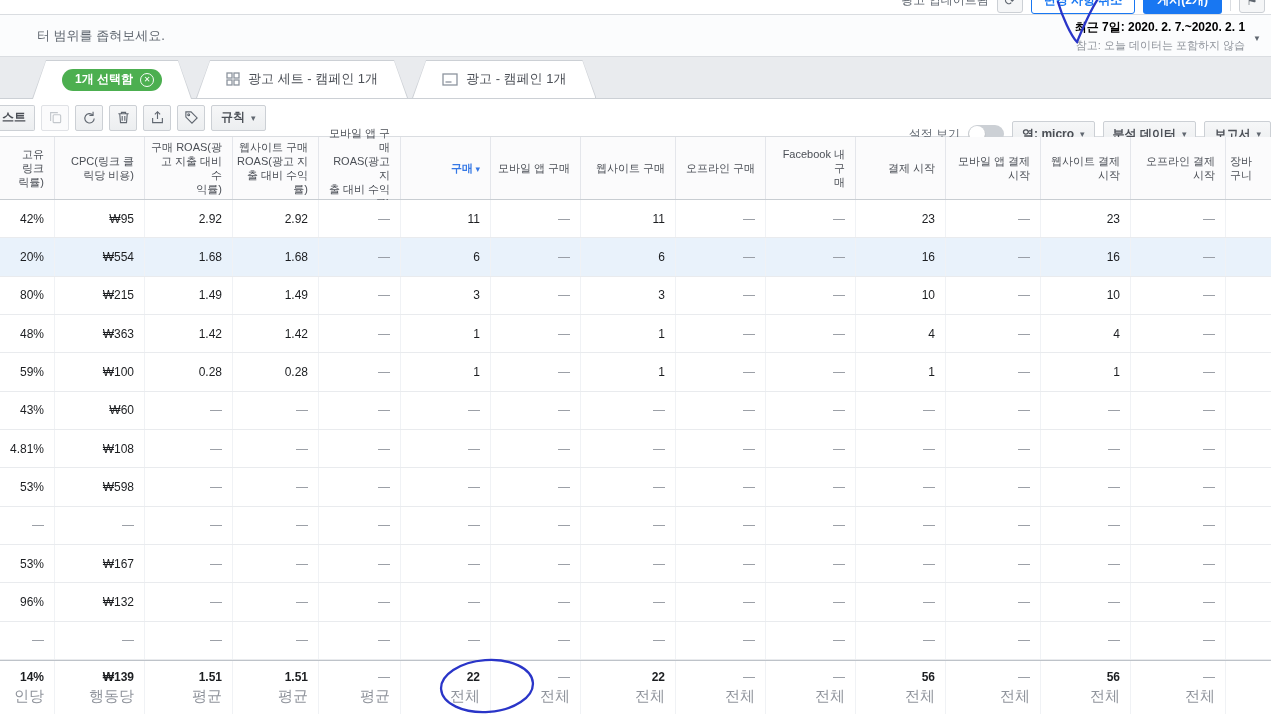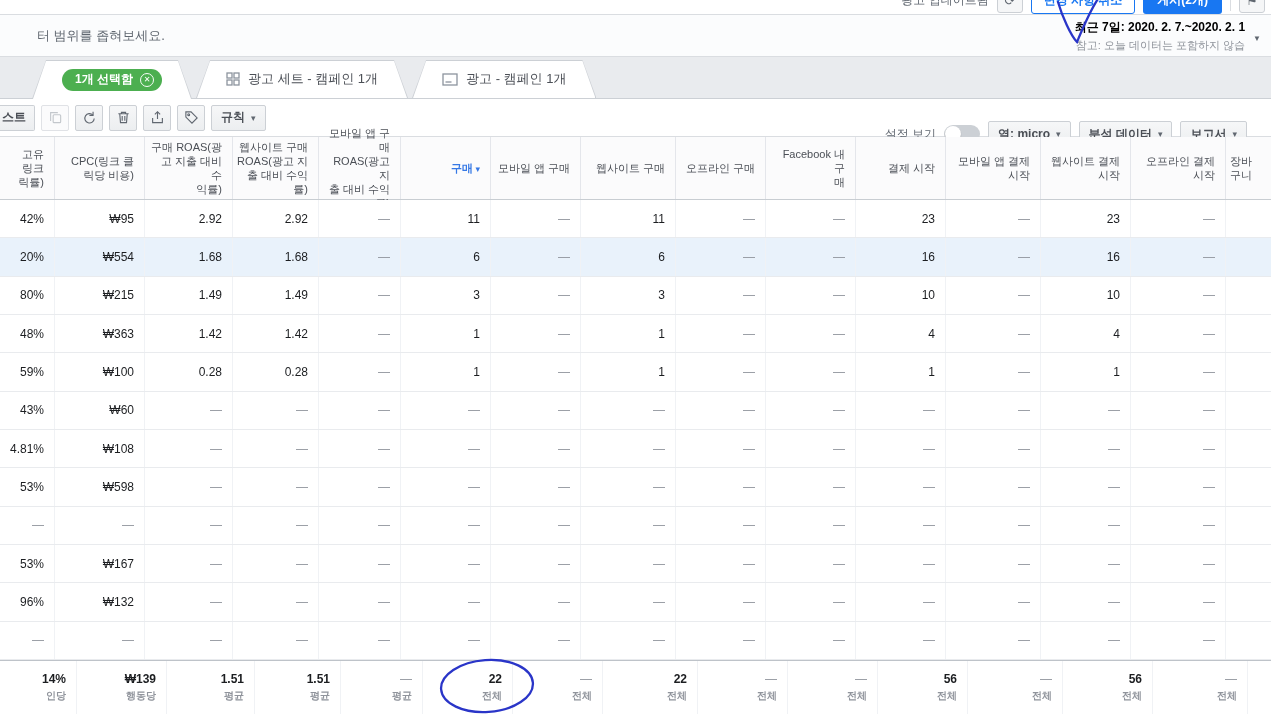--- a/index.html
+++ b/index.html
@@ -43,21 +43,21 @@
     gap:8px; padding:0 30px; font-size:13px; color:#4b4f56; white-space:nowrap; }
   .tab-icon svg { display:block; stroke:#8d949e; fill:none; stroke-width:1.3; }
   .pill { background:var(--pill-green,#4caf50); color:#fff; font-size:12px; font-weight:bold; height:22px;
     border-radius:11px; display:flex; align-items:center; gap:7px; padding:0 8px 0 13px; }
   .pill-x { width:14px; height:14px; border:1px solid rgba(255,255,255,.95); border-radius:50%;
     display:flex; align-items:center; justify-content:center; cursor:pointer; }
   .pill-x::before { content:"✕"; font-size:8px; line-height:1; }
 
   
   .toolbar { height:38px; background:#fff; border-bottom:1px solid #dadde1;
-    display:flex; align-items:center; justify-content:space-between; padding-right:24px; }
+    display:flex; align-items:center; justify-content:space-between; padding-right:0; }
   .tb-left, .tb-right { display:flex; align-items:center; gap:6px; }
   .tb-right { gap:8px;margin-top:33px; }
   .tb-btn { height:26px; border:1px solid #ccd0d5; background:linear-gradient(#f6f7f8,#eceef0); border-radius:2px;
     color:#4b4f56; font-size:12px; font-weight:bold; display:flex; align-items:center; justify-content:center;
     padding:0 9px; white-space:nowrap; cursor:pointer; }
   .tb-iconbtn { width:28px; padding:0; }
   .tb-iconbtn svg { stroke:#606770; fill:none; stroke-width:1.2; display:block; }
   .tb-iconbtn.disabled { border-color:#e0e2e6; background:#fbfbfc; }
   .tb-iconbtn.disabled svg { stroke:#c3c7cc; }
   .cut-btn { border-left:none; border-radius:0 2px 2px 0; padding:0 8px 0 2px; }
@@ -80,21 +80,21 @@
   .t-row { flex:1; display:flex; border-bottom:1px solid #e9ebee; background:#fff; cursor:pointer; }
   .t-row.selected { background:#e9f2fb; }
   .t-cell { display:flex; align-items:center; justify-content:flex-end; padding:0 10px 0 4px;
     font-size:12px; color:#1c1e21; border-right:1px solid #f0f2f5; flex-shrink:0; }
   .t-cell.dim { color:#90949c; }
   .t-footer { display:flex; height:54px; border-top:1px solid #bec3c9; background:#fff; }
   .t-fcell { display:flex; flex-direction:column; align-items:flex-end; justify-content:center;
     padding:0 10px 0 4px; border-right:1px solid #f0f2f5; flex-shrink:0; }
   .f-val { font-size:12px; font-weight:bold; color:#1c1e21; }
   .f-val.dim { font-weight:normal; color:#90949c; }
-  .f-sub { font-size:10px; color:#90949c; margin-top:3px;font-weight:bold; }
+  .f-sub { font-size:15px; color:#90949c; margin-top:3px; }
 
   
   .pen-overlay { position:absolute; left:0; top:0; width:1271px; height:714px; pointer-events:none; z-index:50; }
 </style>
 </head>
 <body>
 
 <div class="top-strip">
   <div class="strip-inner">
     <span class="strip-label">광고 업데이트됨</span>
@@ -467,21 +467,21 @@
         <div class="t-cell dim" style="width: 90px;">—</div>
         <div class="t-cell dim" style="width: 90px;">—</div>
         <div class="t-cell dim" style="width: 90px;">—</div>
         <div class="t-cell dim" style="width: 95px;">—</div>
         <div class="t-cell dim" style="width: 90px;">—</div>
         <div class="t-cell dim" style="width: 95px;">—</div>
         <div class="t-cell" style="width: 46px;"></div>
       </div>
     </div>
   <div class="t-footer">
-      <div class="t-fcell" style="width: 77px;">
+      <div class="t-fcell" style="width: 55px;">
         <div class="f-val">14%</div>
         <div class="f-sub">인당</div>
       </div>
       <div class="t-fcell" style="width: 90px;">
         <div class="f-val">₩139</div>
         <div class="f-sub">행동당</div>
       </div>
       <div class="t-fcell" style="width: 88px;">
         <div class="f-val">1.51</div>
         <div class="f-sub">평균</div>

